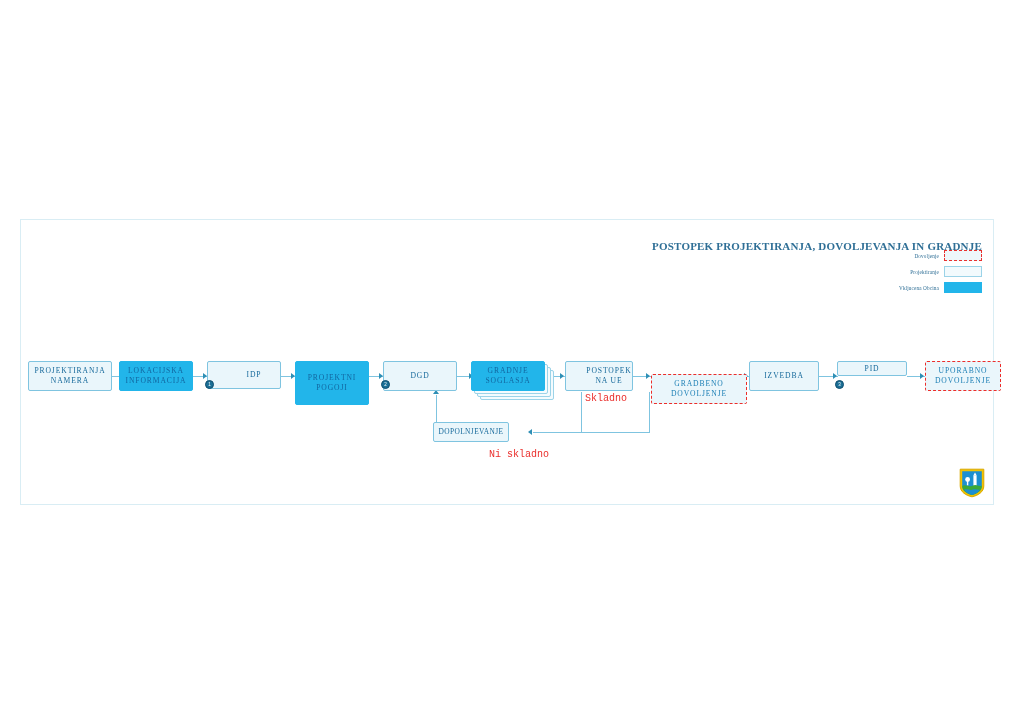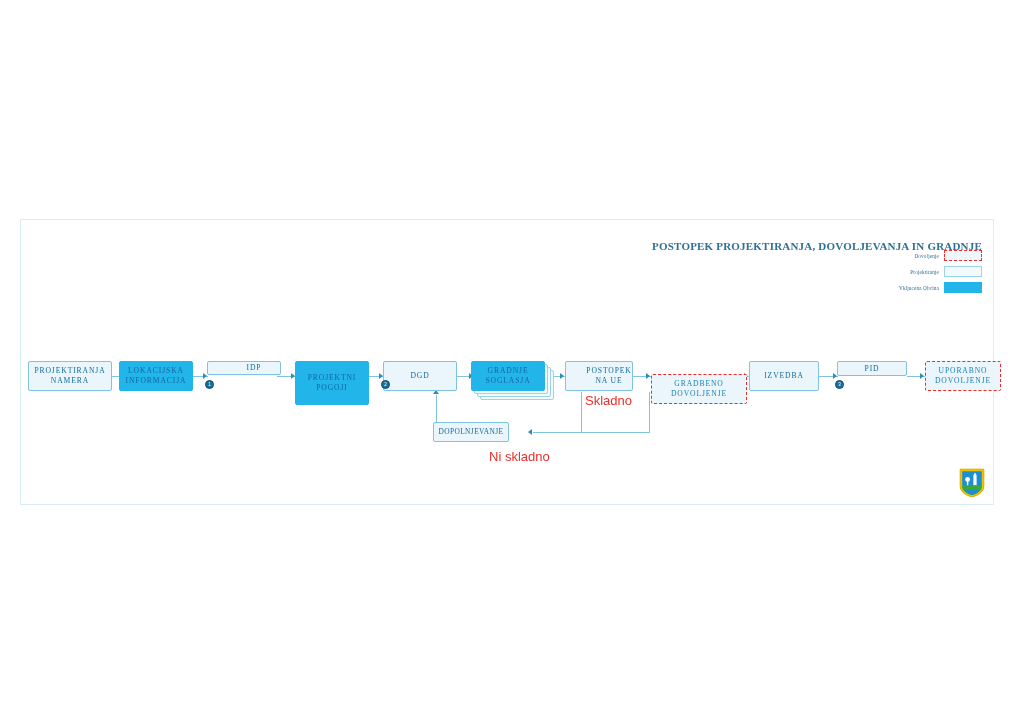--- a/index.html
+++ b/index.html
@@ -49,22 +49,22 @@
   }
   .stack{position:absolute;box-sizing:border-box;background:#f4fbfe;border:1px solid #9bd3e8;border-radius:2px;}
 
   .rline{position:absolute;background:#7fc4e0;}
   .vline{position:absolute;background:#7fc4e0;}
   .arrow-r{position:absolute;width:0;height:0;border-top:3px solid transparent;border-bottom:3px solid transparent;border-left:4px solid #2e8fb5;}
   .arrow-u{position:absolute;width:0;height:0;border-left:3px solid transparent;border-right:3px solid transparent;border-bottom:4px solid #2e8fb5;}
   .arrow-l{position:absolute;width:0;height:0;border-top:3px solid transparent;border-bottom:3px solid transparent;border-right:4px solid #2e8fb5;}
 
   .redlabel{
-    position:absolute;color:#ea2f2c;font-size:13px;
-    font-family:Liberation Sans, sans-serif;white-space:nowrap;
+    position:absolute;color:#ea2f2c;font-size:10px;
+    font-family:Liberation Mono, monospace;white-space:nowrap;
   }
 
   
   #crest{position:absolute;left:938px;top:248px;width:26px;height:30px;}
 </style>
 </head>
 <body>
 
 <div id="canvas">
 
@@ -133,21 +133,21 @@
       </div>
     </div>
 
     <div class="node n-cyan" style="left:98px;top:141px;width:74px;height:30px;">
       <div>
         <span>LOKACIJSKA</span>
         <span>INFORMACIJA</span>
       </div>
     </div>
 
-    <div class="node n-plain" style="left:186px;top:141px;width:74px;height:14px;padding-left:20px;">
+    <div class="node n-plain" style="left:186px;top:141px;width:74px;height:28px;padding-left:20px;">
       <div>
         <span>IDP</span>
       </div>
     </div>
     <div class="badge" style="left:184px;top:160px;">1</div>
 
     <div class="node n-cyan" style="left:274px;top:141px;width:74px;height:44px;">
       <div>
         <span>PROJEKTNI</span>
         <span>POGOJI</span>

